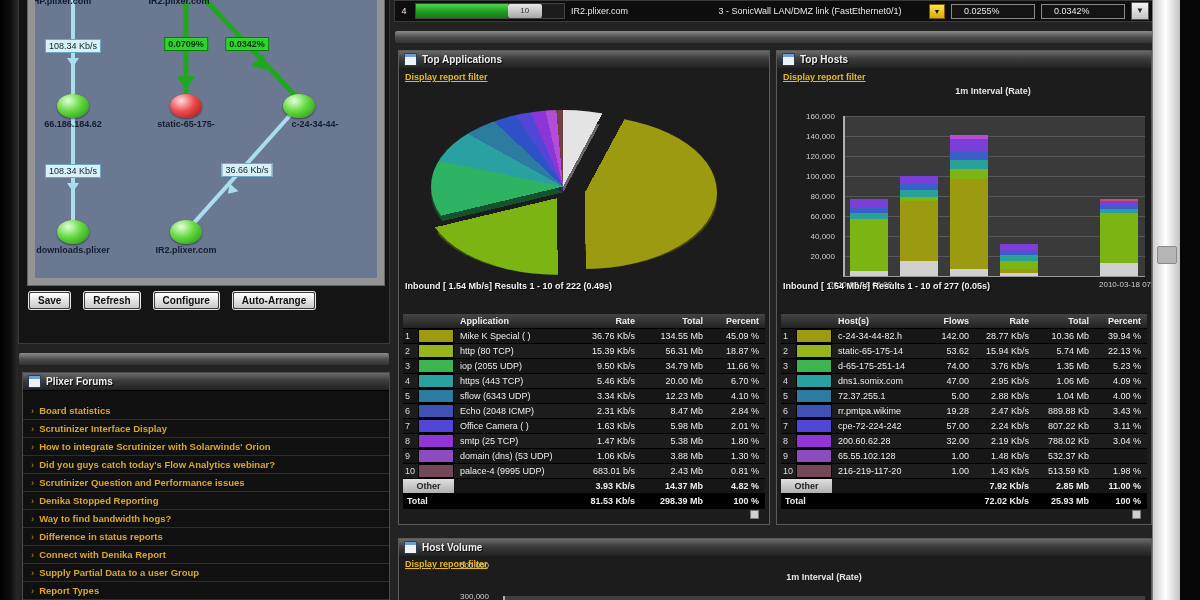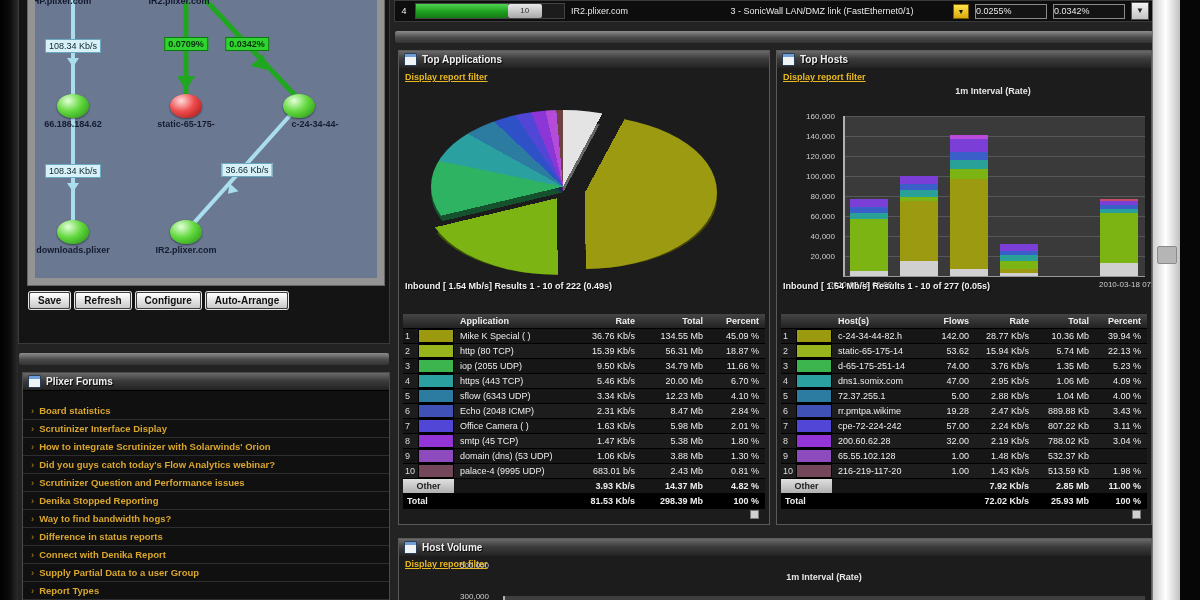--- a/index.html
+++ b/index.html
@@ -34,21 +34,21 @@
   .map-link{position:absolute;transform-origin:left center;}
   .map-node{position:absolute;width:32px;height:24px;border-radius:50%;transform:translate(-50%,-50%);}
   .node-green{background:radial-gradient(ellipse at 35% 28%,#e2ffd8,#63d83e 45%,#1f8c12);box-shadow:0 1px 2px rgba(0,0,0,.5);}
   .node-red{background:radial-gradient(ellipse at 35% 28%,#ffdcdc,#ee4c4c 45%,#9c0e0e);box-shadow:0 1px 2px rgba(0,0,0,.5);}
   .node-label{position:absolute;transform:translate(-50%,0);font-size:9px;font-weight:bold;color:#141c30;white-space:nowrap;}
   .map-toplabel{position:absolute;top:-4px;transform:translate(-50%,0);font-size:9px;font-weight:bold;color:#10182c;white-space:nowrap;}
   .ml{position:absolute;transform:translate(-50%,-50%);font-size:9px;padding:1px 3px;white-space:nowrap;}
   .ml-cyan{background:#d8f1f8;border:1px solid #6aa8c0;color:#10242e;}
   .ml-green{background:#2fd22f;border:1px solid #0a7a0a;color:#06320a;font-weight:bold;}
   .map-arrow{position:absolute;width:0;height:0;}
-  #map-buttons{position:absolute;left:10px;top:292px;display:flex;gap:5px;}
+  #map-buttons{position:absolute;left:10px;top:292px;display:flex;gap:14px;}
   .map-btn{font-size:10px;font-weight:bold;color:#101010;background:linear-gradient(#ffffff,#c9c9c9);
     border:1px solid #3c3c3c;border-radius:2px;padding:2px 8px;box-shadow:0 0 0 1px #e8e8e8;cursor:pointer;}
   
   .splitter{position:absolute;background:linear-gradient(#8d8d8d,#4a4a4a 55%,#333);border:1px solid #222;
     border-radius:3px;box-sizing:border-box;}
   
   #forums-panel{position:absolute;left:22px;top:372px;width:368px;height:240px;background:#101010;
     border:1px solid #4a4a4a;box-sizing:border-box;}
   #forums-list{position:absolute;left:0;right:0;top:17px;bottom:0;padding-top:12px;}
   .forum-row{height:17px;line-height:17px;border-bottom:1px solid #2e2e2e;padding-left:8px;
@@ -61,21 +61,21 @@
   #tr-gauge{position:relative;width:148px;height:14px;background:#1c1c1c;border:1px solid #444;flex:0 0 auto;}
   #tr-gauge-fill{position:absolute;left:0;top:0;bottom:0;width:62%;
     background:linear-gradient(#4fd44f,#1f9e1f 55%,#157a15);}
   #tr-gauge-knob{position:absolute;left:62%;top:0;bottom:0;width:34px;background:linear-gradient(#e8e8e8,#a8a8a8);
     border-radius:2px;color:#333;font-size:8px;text-align:center;line-height:14px;}
   #tr-device{font-size:9px;color:#e8e8e8;width:120px;}
   #tr-iface{font-size:9px;color:#e8e8e8;flex:1;text-align:center;}
   #tr-warn{width:14px;height:13px;background:linear-gradient(#ffe24a,#d8a90e);border:1px solid #7a5c00;
     color:#111;font-size:7px;text-align:center;line-height:13px;cursor:pointer;flex:0 0 auto;}
   .tr-pct{width:70px;height:13px;background:#141414;border:1px solid #8a8a8a;color:#e8e8e8;
-    font-size:9px;line-height:13px;padding-left:0;flex:0 0 auto;}
+    font-size:9px;line-height:13px;padding-left:12px;flex:0 0 auto;}
   #tr-drop{width:16px;height:16px;background:linear-gradient(#f4f4f4,#c4c4c4);border:1px solid #555;
     color:#222;font-size:8px;text-align:center;line-height:16px;cursor:pointer;flex:0 0 auto;}
   
   #apps-panel{left:398px;top:50px;width:372px;height:475px;}
   #hosts-panel{left:776px;top:50px;width:376px;height:475px;}
   #hv-panel{left:398px;top:538px;width:754px;height:80px;}
   .panel-body{position:absolute;left:0;right:0;top:17px;bottom:0;background:#1c1c1c;}
   #apps-pie{position:absolute;left:14px;top:36px;width:340px;height:200px;}
   .pie3d{position:absolute;left:18px;top:6px;width:264px;height:264px;transform:scaleY(0.58);transform-origin:0 0;}
   .pie-grp{position:absolute;inset:0;}
@@ -275,21 +275,21 @@
             <span class="td td-rank">7</span>
             <span class="td td-sw" style="background: linear-gradient(rgb(82, 70, 214), rgb(82, 70, 214));"></span>
             <span class="td td-name">Office Camera ( )</span>
             <span class="td td-num" style="width: 64px;">1.63 Kb/s</span>
             <span class="td td-num" style="width: 68px;">5.98 Mb</span>
             <span class="td td-num" style="width: 56px;">2.01 %</span>
           </div>
           <div class="tr">
             <span class="td td-rank">8</span>
             <span class="td td-sw" style="background: linear-gradient(rgb(147, 52, 214), rgb(147, 52, 214));"></span>
-            <span class="td td-name">smtp (45 TCP)</span>
+            <span class="td td-name">smtp (25 TCP)</span>
             <span class="td td-num" style="width: 64px;">1.47 Kb/s</span>
             <span class="td td-num" style="width: 68px;">5.38 Mb</span>
             <span class="td td-num" style="width: 56px;">1.80 %</span>
           </div>
           <div class="tr">
             <span class="td td-rank">9</span>
             <span class="td td-sw" style="background: linear-gradient(rgb(142, 75, 192), rgb(142, 75, 192));"></span>
             <span class="td td-name">domain (dns) (53 UDP)</span>
             <span class="td td-num" style="width: 64px;">1.06 Kb/s</span>
             <span class="td td-num" style="width: 68px;">3.88 Mb</span>

